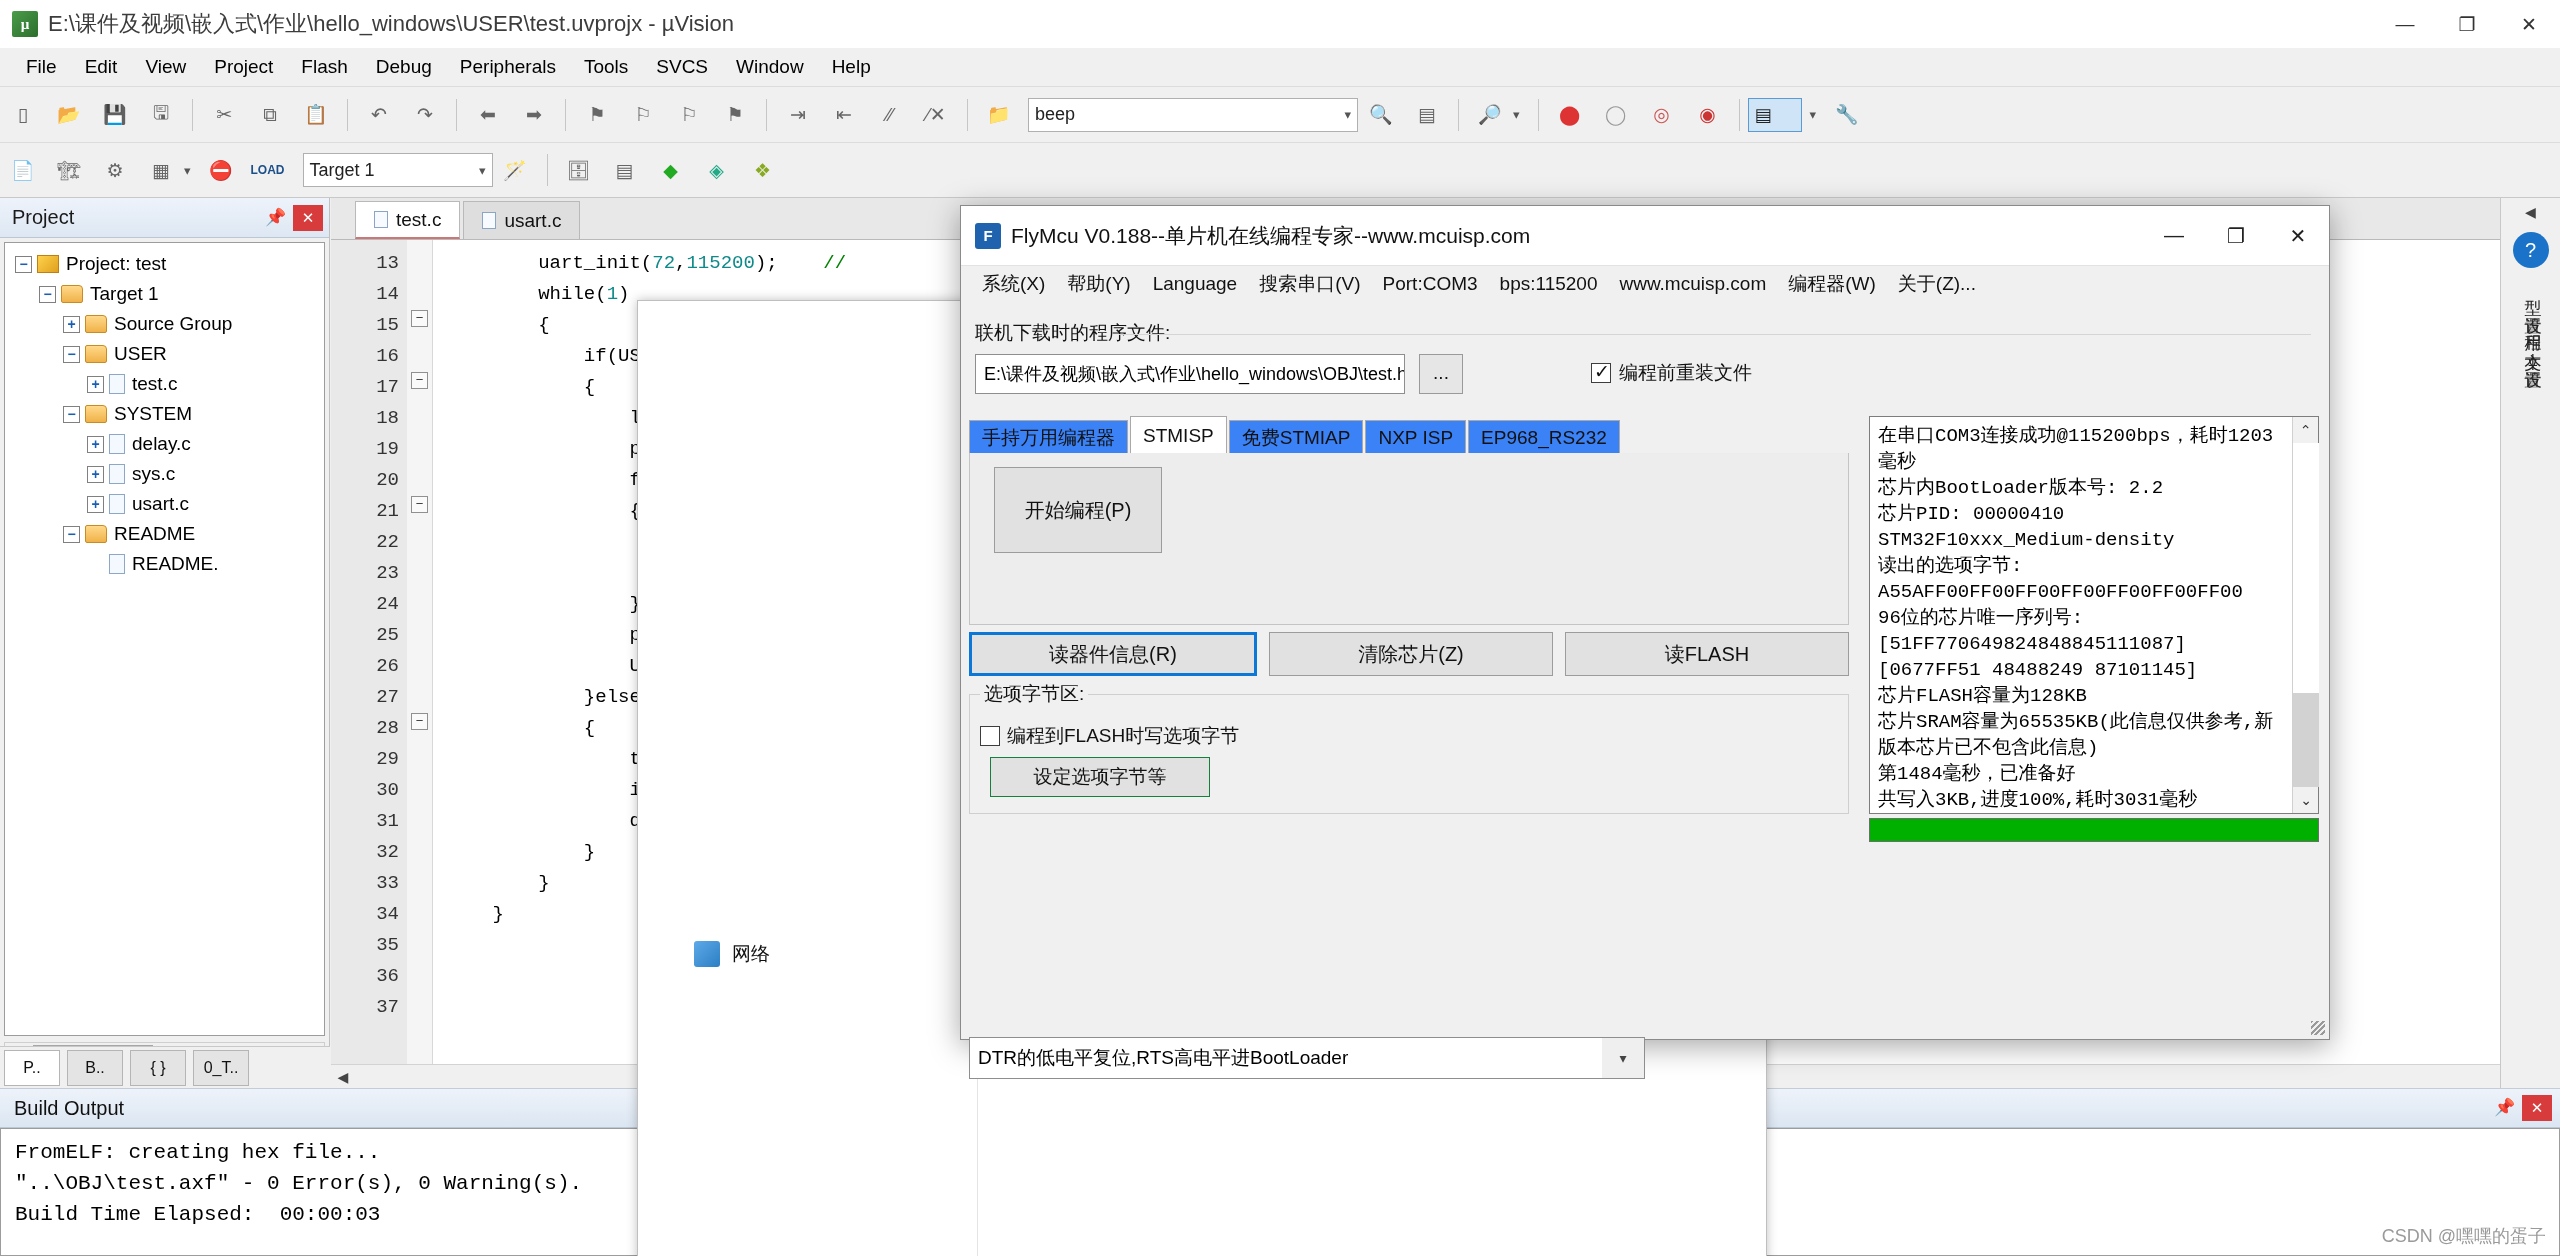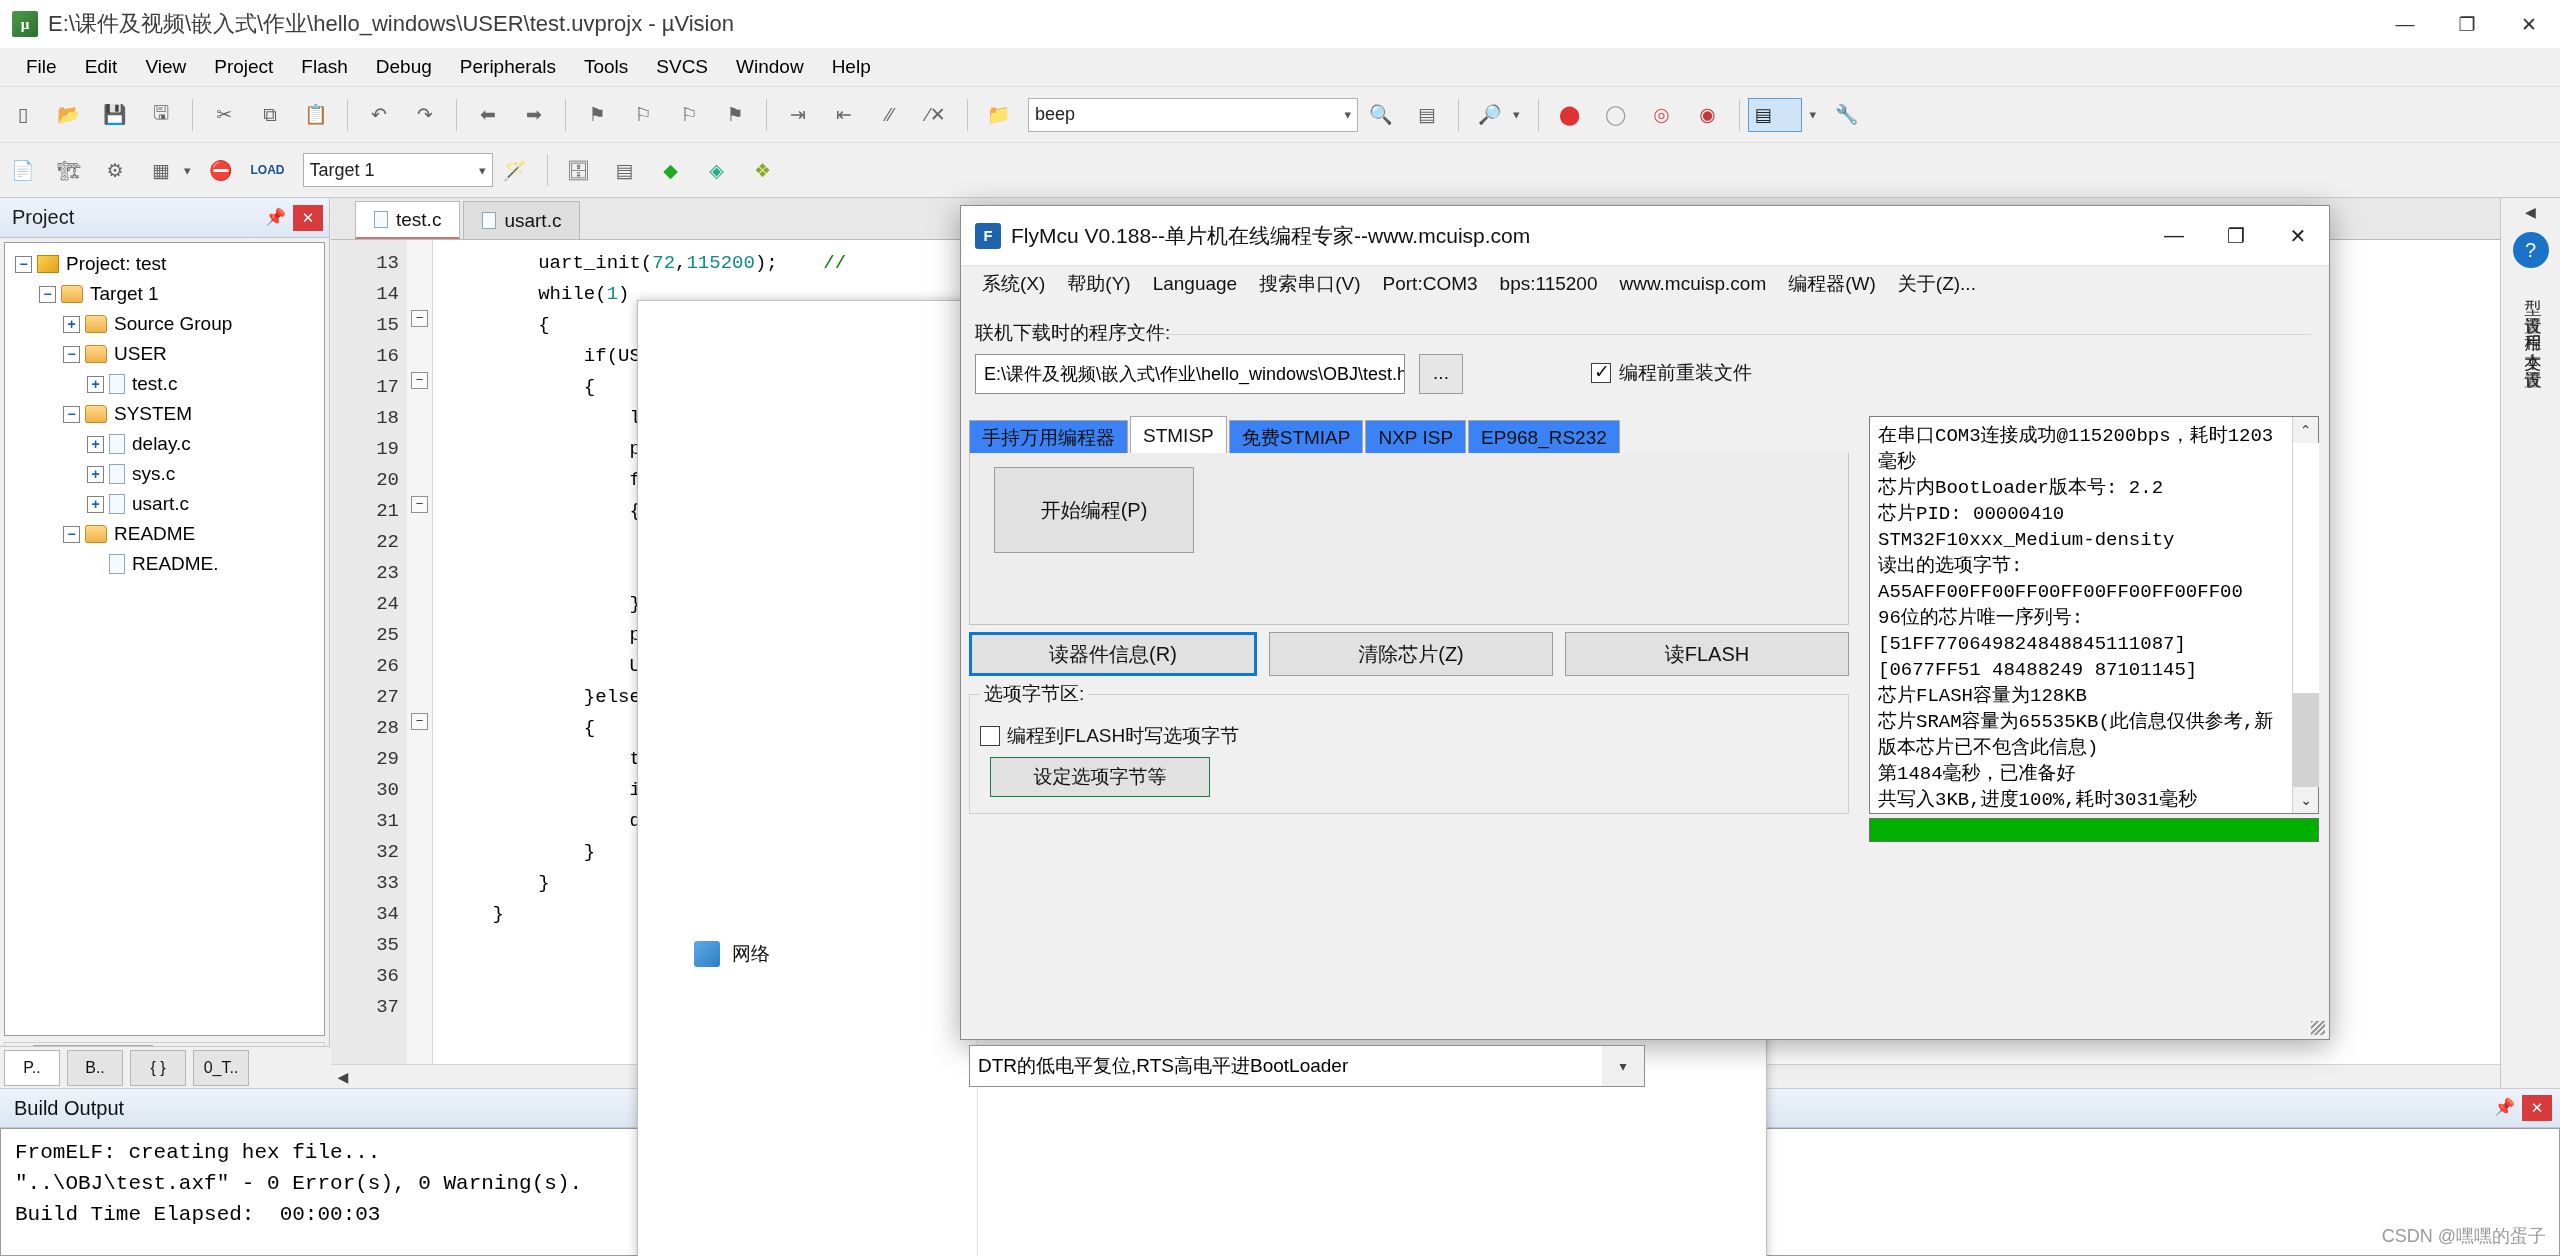--- a/index.html
+++ b/index.html
@@ -172,39 +172,39 @@
 
   
   .fm-tabs { position:absolute; left:8px; top:114px; width:880px; height:38px; display:flex;
      align-items:flex-end; }
   .fm-tab { height:34px; padding:0 12px; display:flex; align-items:center; font-size:19px;
      background:#3b82f6; border:1px solid #a9a9a9; border-bottom:none; color:#111; margin-right:2px;}
   .fm-tab.active { background:#fff; height:38px; }
 
   .fm-tabpanel { position:absolute; left:8px; top:151px; width:880px; height:172px;
      background:#ededed; border:1px solid #c4c4c4; border-top:none; }
-  .prog-btn { position:absolute; left:24px; top:14px; width:200px; height:86px;
+  .prog-btn { position:absolute; left:24px; top:14px; width:168px; height:86px;
      background:#e1e1e1; border:1px solid #9c9c9c; font-size:20px; color:#111;
      display:flex; align-items:center; justify-content:center; }
   .opt-box { position:absolute; left:248px; top:10px; width:398px; height:112px;
      background:#ededed; }
   .opt-row { display:flex; align-items:center; gap:7px; height:28px; font-size:19px; color:#111; }
   .row-btns { position:absolute; left:8px; top:330px; width:880px; height:46px; display:flex; gap:12px; }
   .rbtn { flex:1; height:44px; background:#e1e1e1; border:1px solid #9c9c9c; font-size:20px;
      display:flex; align-items:center; justify-content:center; color:#111; }
   .rbtn.focus { border:3px solid #0b78d8; }
 
   .ob-grp { left:8px; top:392px; width:880px; height:120px; }
   .ob-chk { position:absolute; left:10px; top:28px; display:flex; align-items:center; gap:7px;
      font-size:19px; color:#111; }
   .ob-btn { position:absolute; left:20px; top:62px; width:220px; height:40px; background:#e1e1e1;
      border:1px solid #15803d; font-size:19px; display:flex; align-items:center; justify-content:center; color:#111;}
 
   .fm-combo { position:absolute; left:8px; top:735px; width:676px; height:42px;
-     border:1px solid #8e8e8e; background:#fff; display:flex; align-items:center;margin-top:8px; }
+     border:1px solid #8e8e8e; background:#fff; display:flex; align-items:center; }
   .fm-combo-txt { flex:1; padding-left:8px; font-size:19px; color:#000; }
   .fm-combo-arr { width:42px; height:40px; background:#efefef; display:flex; align-items:center;
      justify-content:center; font-size:14px; color:#444; }
 
   .log-box { position:absolute; left:908px; top:114px; width:450px; height:398px;
      border:1px solid #7d7d7d; background:#fff; display:flex; }
   .log-text { flex:1; padding:6px 8px; font-family:"Liberation Mono","DejaVu Sans Mono",monospace;
      font-size:19px; line-height:26px; color:#000; white-space:pre-wrap; overflow:hidden; }
   .log-scroll { width:26px; background:#f1f1f1; border-left:1px solid #d0d0d0; position:relative; }
   .log-scroll .up, .log-scroll .dn { height:26px; text-align:center; line-height:26px; font-size:14px; color:#333;}

